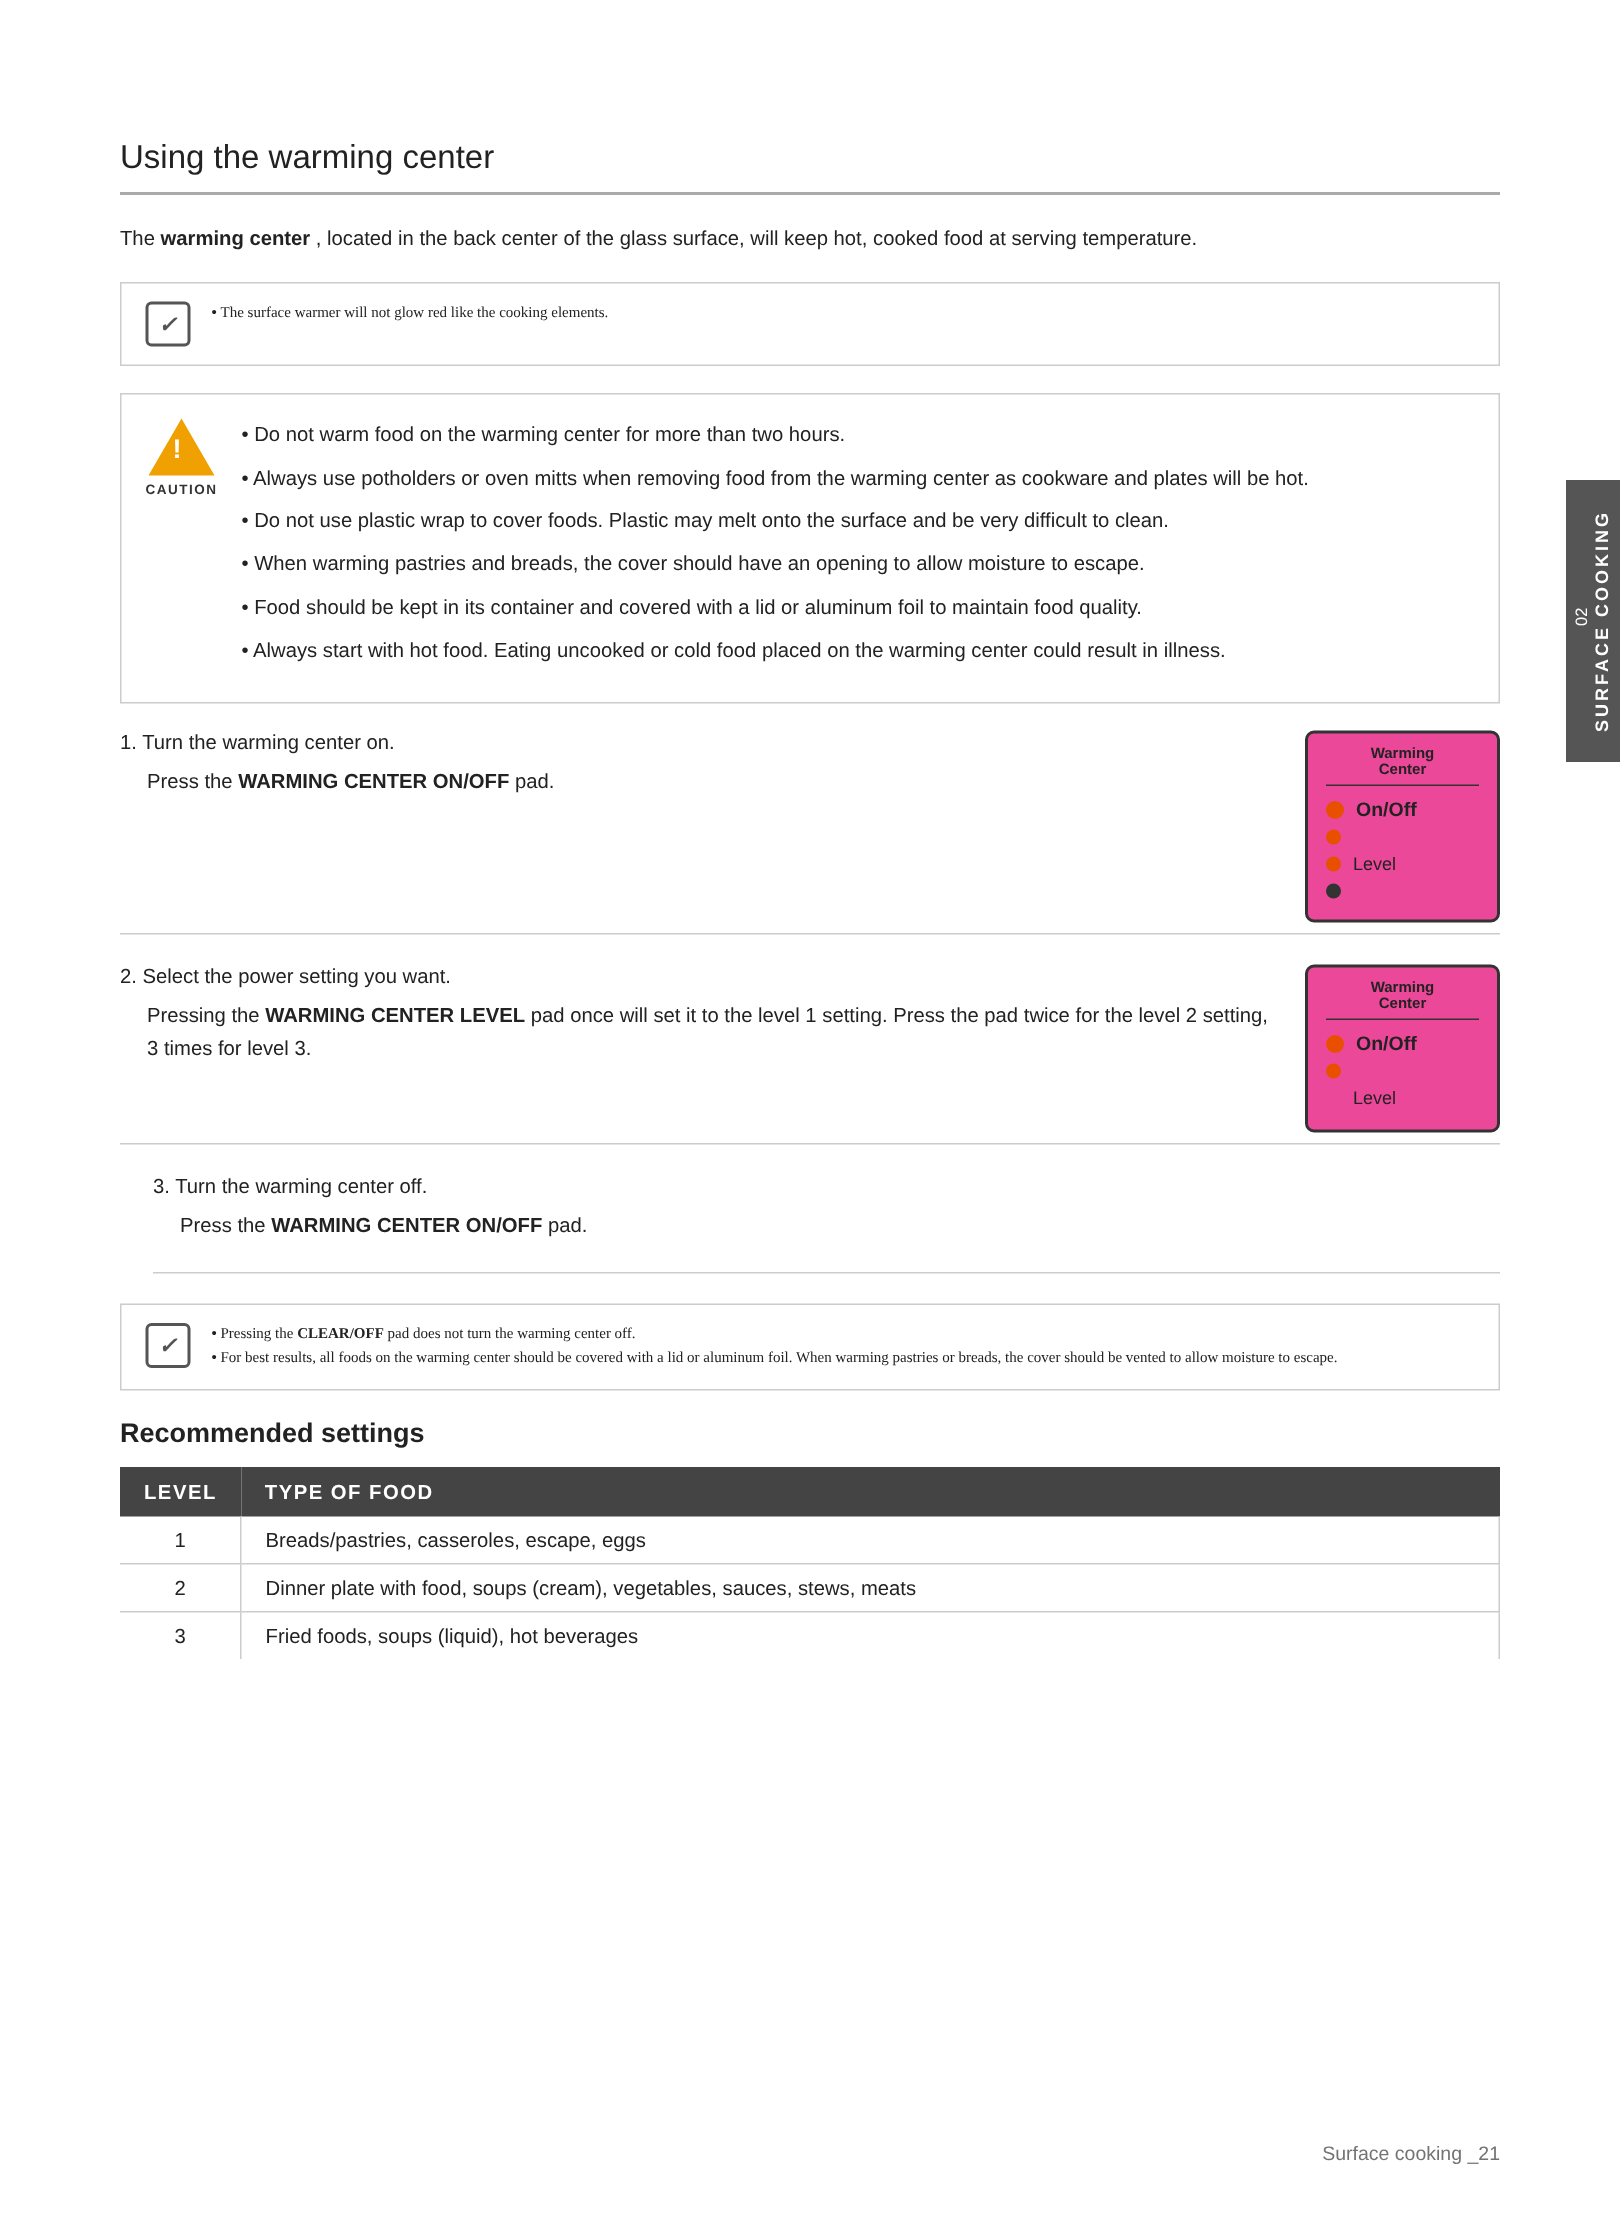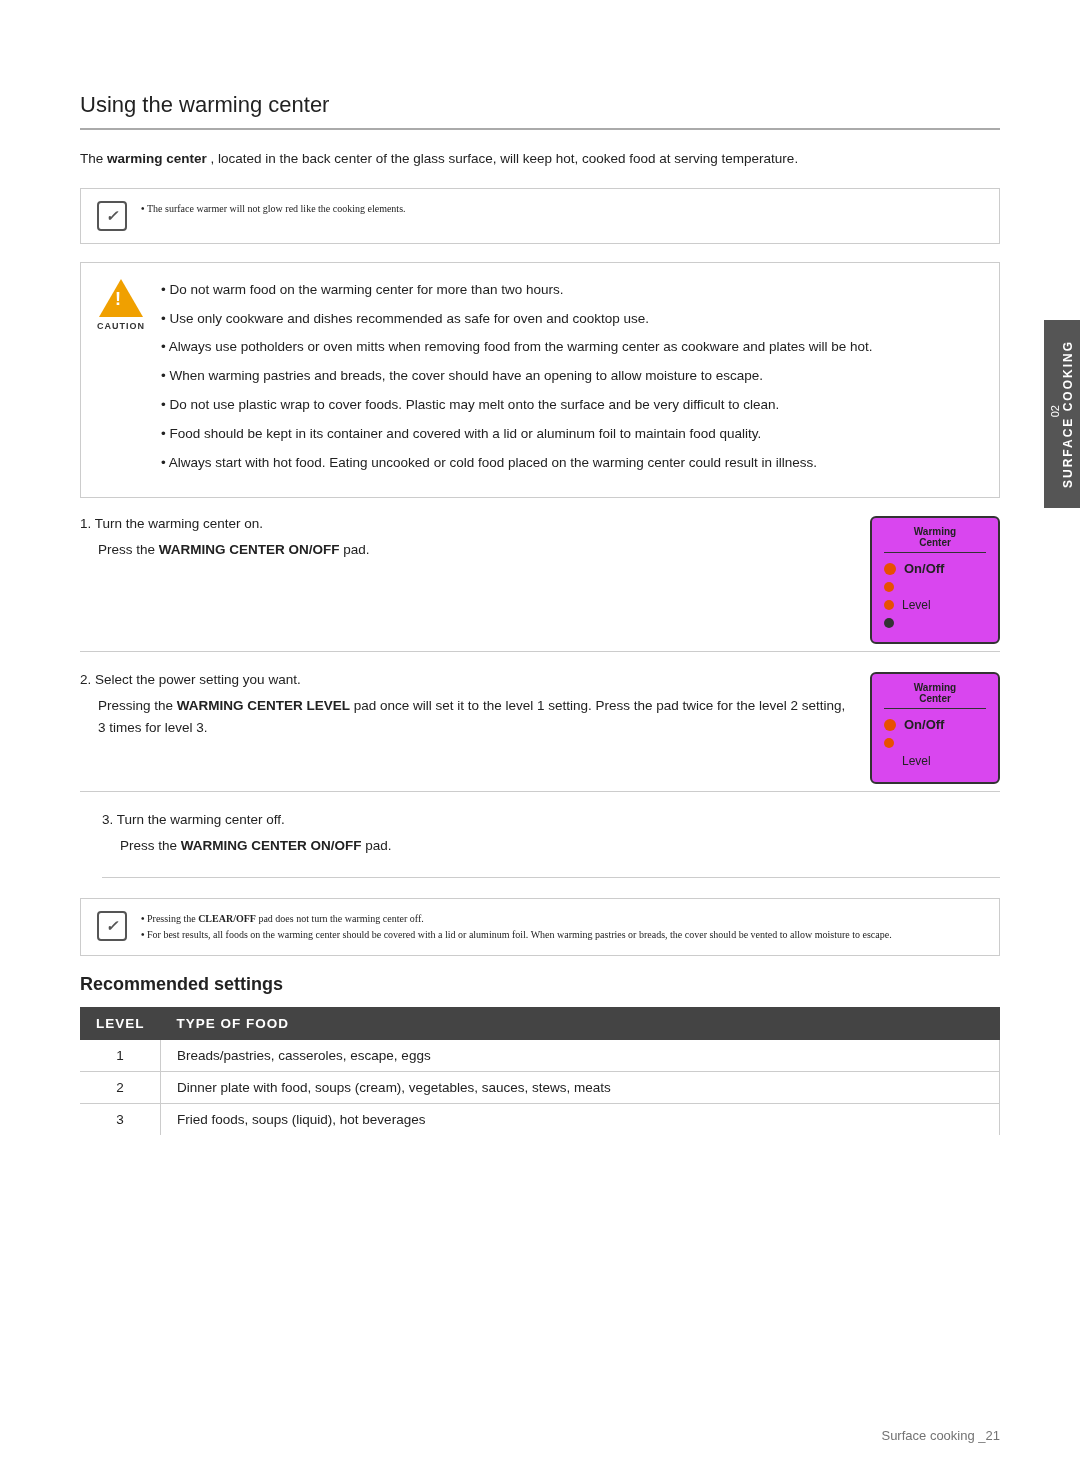--- a/index.html
+++ b/index.html
@@ -211,21 +211,21 @@
       margin-left: 18px;
       line-height: 1.6;
     }
 
     
     .warming-diagram {
       width: 130px;
       flex-shrink: 0;
       border: 2px solid #333;
       border-radius: 6px;
-      background: #d946ef;
+      background: #ec4899;
       padding: 8px 12px;
       font-size: 11px;
     }
 
     .warming-diagram-title {
       text-align: center;
       font-size: 10px;
       font-weight: bold;
       border-bottom: 1px solid #333;
       padding-bottom: 4px;
@@ -353,24 +353,23 @@
   </div>
 
   <div class="caution-box">
     <div class="caution-icon">
       <div class="caution-triangle"></div>
       <span class="caution-label">CAUTION</span>
     </div>
     <div class="caution-content">
       <ul>
         <li>Do not warm food on the warming center for more than two hours.</li>
-        <li>Use only cookware and dishes recommended as safe for oven and cooktop use.</li>
         <li>Always use potholders or oven mitts when removing food from the warming center as cookware and plates will be hot.</li>
+        <li>Do not use plastic wrap to cover foods. Plastic may melt onto the surface and be very difficult to clean.</li>
         <li>When warming pastries and breads, the cover should have an opening to allow moisture to escape.</li>
-        <li>Do not use plastic wrap to cover foods. Plastic may melt onto the surface and be very difficult to clean.</li>
         <li>Food should be kept in its container and covered with a lid or aluminum foil to maintain food quality.</li>
         <li>Always start with hot food. Eating uncooked or cold food placed on the warming center could result in illness.</li>
       </ul>
     </div>
   </div>
 
   <div class="steps-section">
 
     <div class="step-row">
       <div class="step-text-col">

